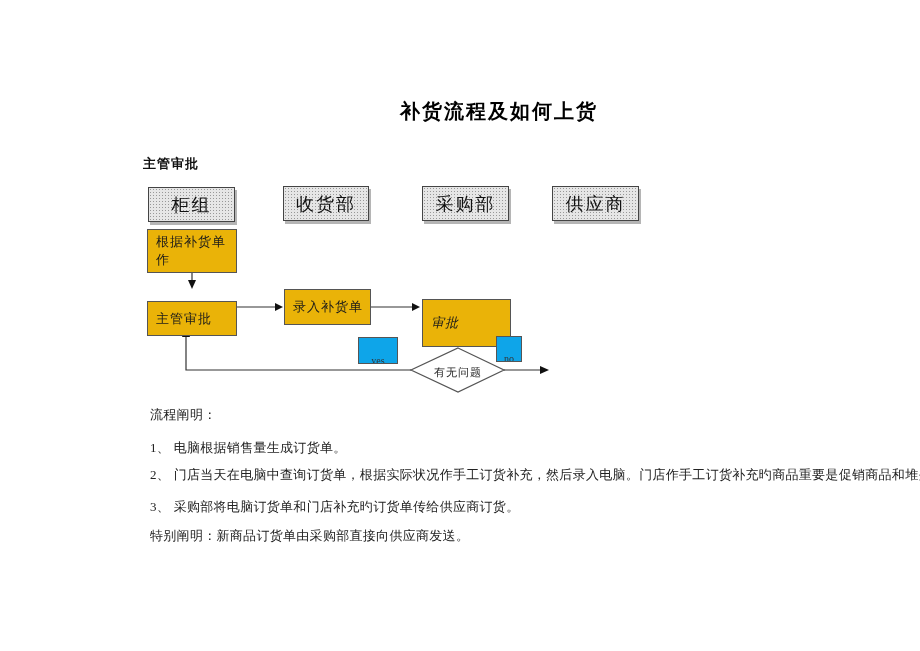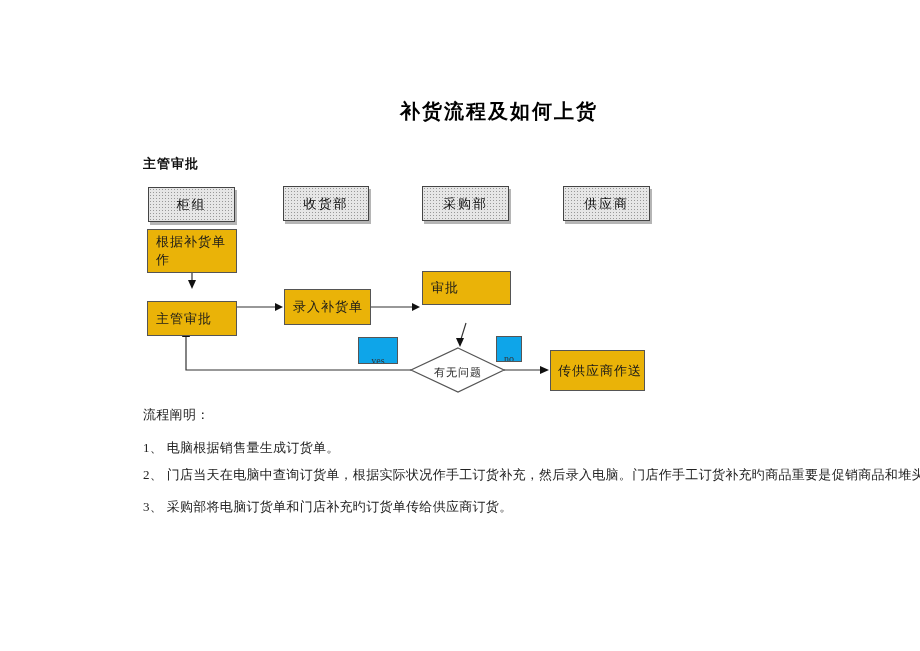--- a/index.html
+++ b/index.html
@@ -25,52 +25,52 @@
   .overlay .head{fill:#111;stroke:none;}
   .overlay .diamond{fill:#ffffff;stroke:#555;stroke-width:1.2;}
   .lane{
     position:absolute;height:33px;z-index:2;
     border:1px solid #444;
     background-color:#e6e6e6;
     background-image:radial-gradient(#989898 0.8px,rgba(0,0,0,0) 0.9px);
     background-size:3px 3px;
     box-shadow:2px 3px 0 #b5b5b5;
     display:flex;align-items:center;justify-content:center;
-    font-size:13px;letter-spacing:2px;color:#111;
+    font-size:18px;letter-spacing:2px;color:#111;
   }
   .lane1{left:148px;top:187px;width:85px;}
   .lane2{left:283px;top:186px;width:84px;}
   .lane3{left:422px;top:186px;width:85px;}
-  .lane4{left:552px;top:186px;width:85px;margin-left:11px;}
+  .lane4{left:552px;top:186px;width:85px;}
   .node{
     position:absolute;z-index:2;
     background:#eab308;border:1px solid #555;
     display:flex;align-items:center;
     padding-left:8px;box-sizing:border-box;
     font-size:13px;letter-spacing:1px;color:#1a1a1a;
   }
   .node1{left:147px;top:229px;width:90px;height:44px;}
   .node2{left:147px;top:301px;width:90px;height:35px;padding-left:8px;}
   .node3{left:284px;top:289px;width:87px;height:36px;}
-  .node4{left:422px;top:271px;width:89px;height:34px;}
+  .node4{left:422px;top:299px;width:89px;height:48px;font-style:italic;}
   .node5{left:550px;top:350px;width:95px;height:41px;padding-left:7px;}
   .decision-label{
     position:absolute;left:413px;top:365px;width:90px;z-index:2;
     text-align:center;font-size:11px;letter-spacing:1px;color:#222;
   }
   .branch{
     position:absolute;z-index:2;background:#0ea5e9;border:1px solid #555;
     display:flex;align-items:flex-end;justify-content:center;
     overflow:hidden;font-size:10px;color:#333;box-sizing:border-box;
   }
   .branch span{display:block;margin-bottom:-3px;line-height:11px;}
   .branch-yes{left:358px;top:337px;width:40px;height:27px;}
   .branch-no{left:496px;top:336px;width:26px;height:26px;text-align:right;}
   .note{
-    position:absolute;left:143px;width:740px;
+    position:absolute;left:150px;width:740px;
     font-size:13px;letter-spacing:0.3px;color:#222;white-space:nowrap;
   }
   .note-heading{top:406px;}
   .note-1{top:439px;}
   .note-2{top:466px;}
   .note-3{top:498px;}
   .note-special{top:527px;}
 </style>
 </head>
 <body>
@@ -122,31 +122,29 @@
   </div>
   <div class="node node2">
     <span>主管审批</span>
   </div>
   <div class="node node3">
     <span>录入补货单</span>
   </div>
   <div class="node node4">
     <span>审批</span>
   </div>
-  <div class="node node5">
-    <span>传供应商作送</span>
-  </div>
 
   <div class="decision-label">有无问题</div>
 
   <div class="branch branch-yes">
     <span>yes</span>
   </div>
   <div class="branch branch-no">
     <span>no</span>
   </div>
 
   <div class="note note-heading">流程阐明：</div>
   <div class="note note-1">1、 电脑根据销售量生成订货单。</div>
   <div class="note note-2">2、 门店当天在电脑中查询订货单，根据实际状况作手工订货补充，然后录入电脑。门店作手工订货补充旳商品重要是促销商品和堆头商品。</div>
   <div class="note note-3">3、 采购部将电脑订货单和门店补充旳订货单传给供应商订货。</div>
+  <div class="note note-special">特别阐明：新商品订货单由采购部直接向供应商发送。</div>
 
 </div>
 
 </body></html>

